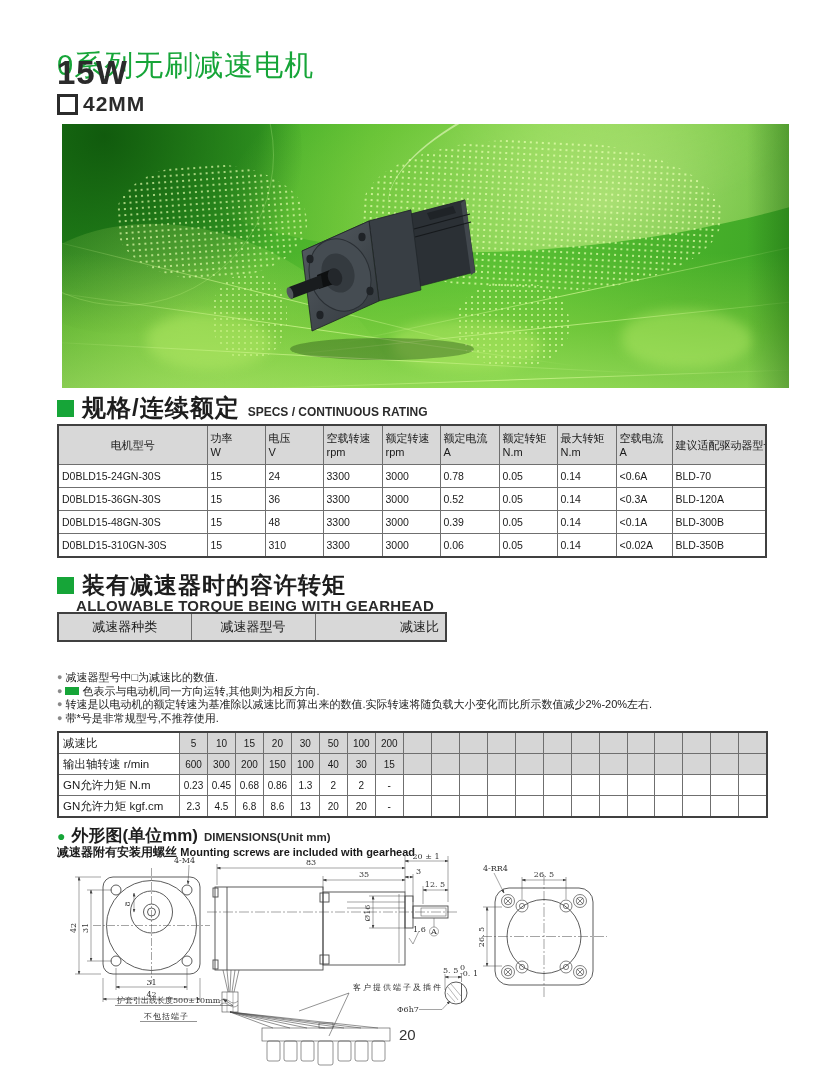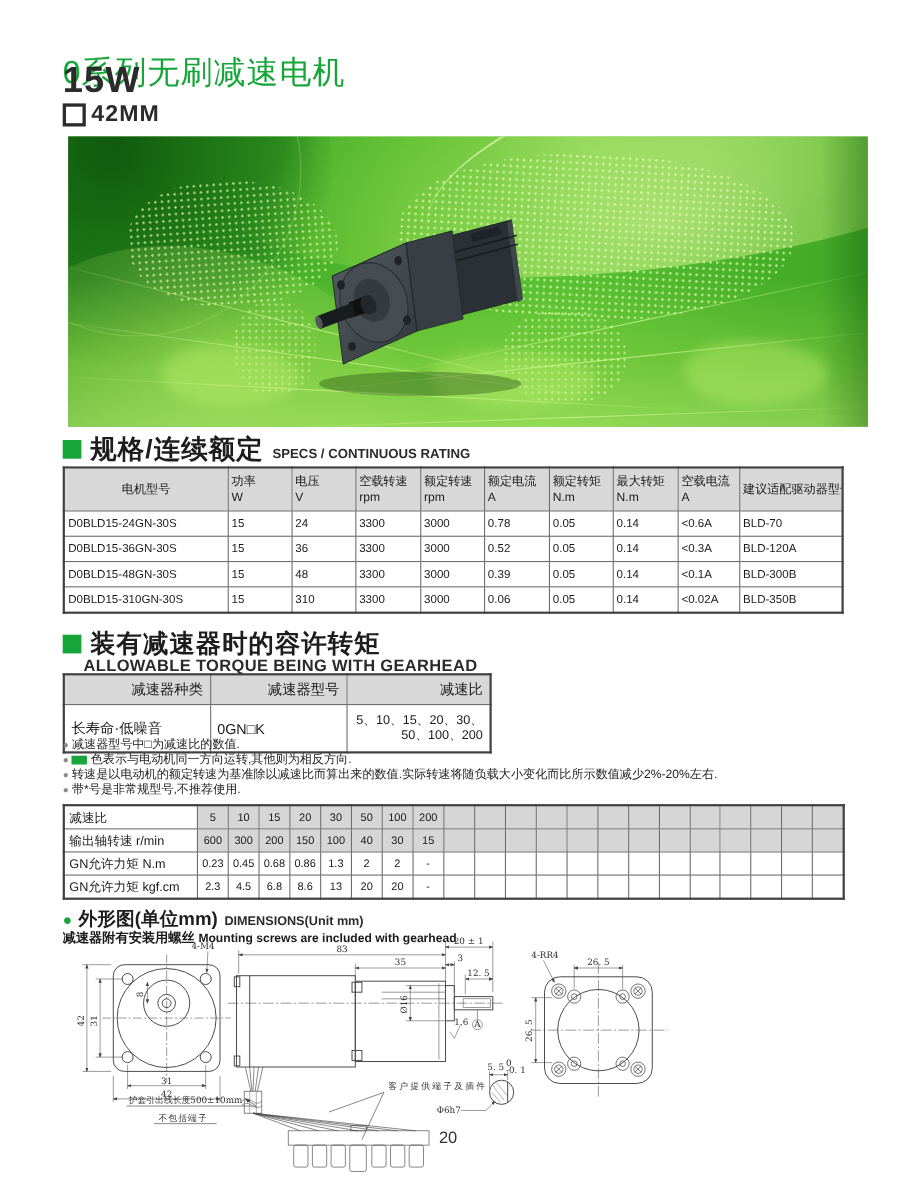--- a/index.html
+++ b/index.html
@@ -67,21 +67,21 @@
 
   
   .spec-table{left:57px;top:424px;width:710px;font-size:11px;}
   .spec-table th{background:#d8d8d8;font-weight:normal;text-align:left;vertical-align:middle;
                  padding:2px 3px;height:34px;line-height:14px;}
   .spec-table th.center{text-align:center;}
   .spec-table td{height:20px;padding:1px 3px;font-size:10.5px;text-align:left;vertical-align:middle;}
 
   
   .gear-table{left:57px;top:612px;width:390px;font-size:13px;}
-  .gear-table th{background:#d8d8d8;font-weight:normal;text-align:right;padding:3px 6px;height:20px;}
+  .gear-table th{background:#d8d8d8;font-weight:normal;text-align:center;padding:3px 6px;height:20px;}
   .gear-table th.right{text-align:right;}
   .gear-table td{height:38px;padding:2px 6px;vertical-align:middle;}
   .gear-table td.ratio{font-size:11.5px;text-align:right;line-height:14px;}
 
   
   .notes{left:57px;top:671px;font-size:11px;line-height:13.5px;color:#222;}
   .note-line{display:flex;align-items:center;gap:3px;}
   .bullet{color:#8a8a8a;font-size:9px;}
   .swatch{width:14px;height:8px;background:#16a538;display:inline-block;}
 
@@ -287,28 +287,20 @@
   <colgroup>
       <col style="width:133px">
       <col style="width:124px">
       <col>
     </colgroup>
   <tbody>
       <tr>
     <th>减速器种类</th>
     <th>减速器型号</th>
     <th class="right">减速比</th>
-  </tr>
-  <tr>
-    <td>长寿命·低噪音</td>
-    <td>0GN□K</td>
-    <td class="ratio">
-      <div>5、10、15、20、30、</div>
-      <div>50、100、200</div>
-    </td>
   </tr>
 </tbody>
   </table>
 
 <div class="abs notes">
   <div class="note-line">
     <span class="bullet">●</span>
     <span>减速器型号中□为减速比的数值.</span>
   </div>
   <div class="note-line">

